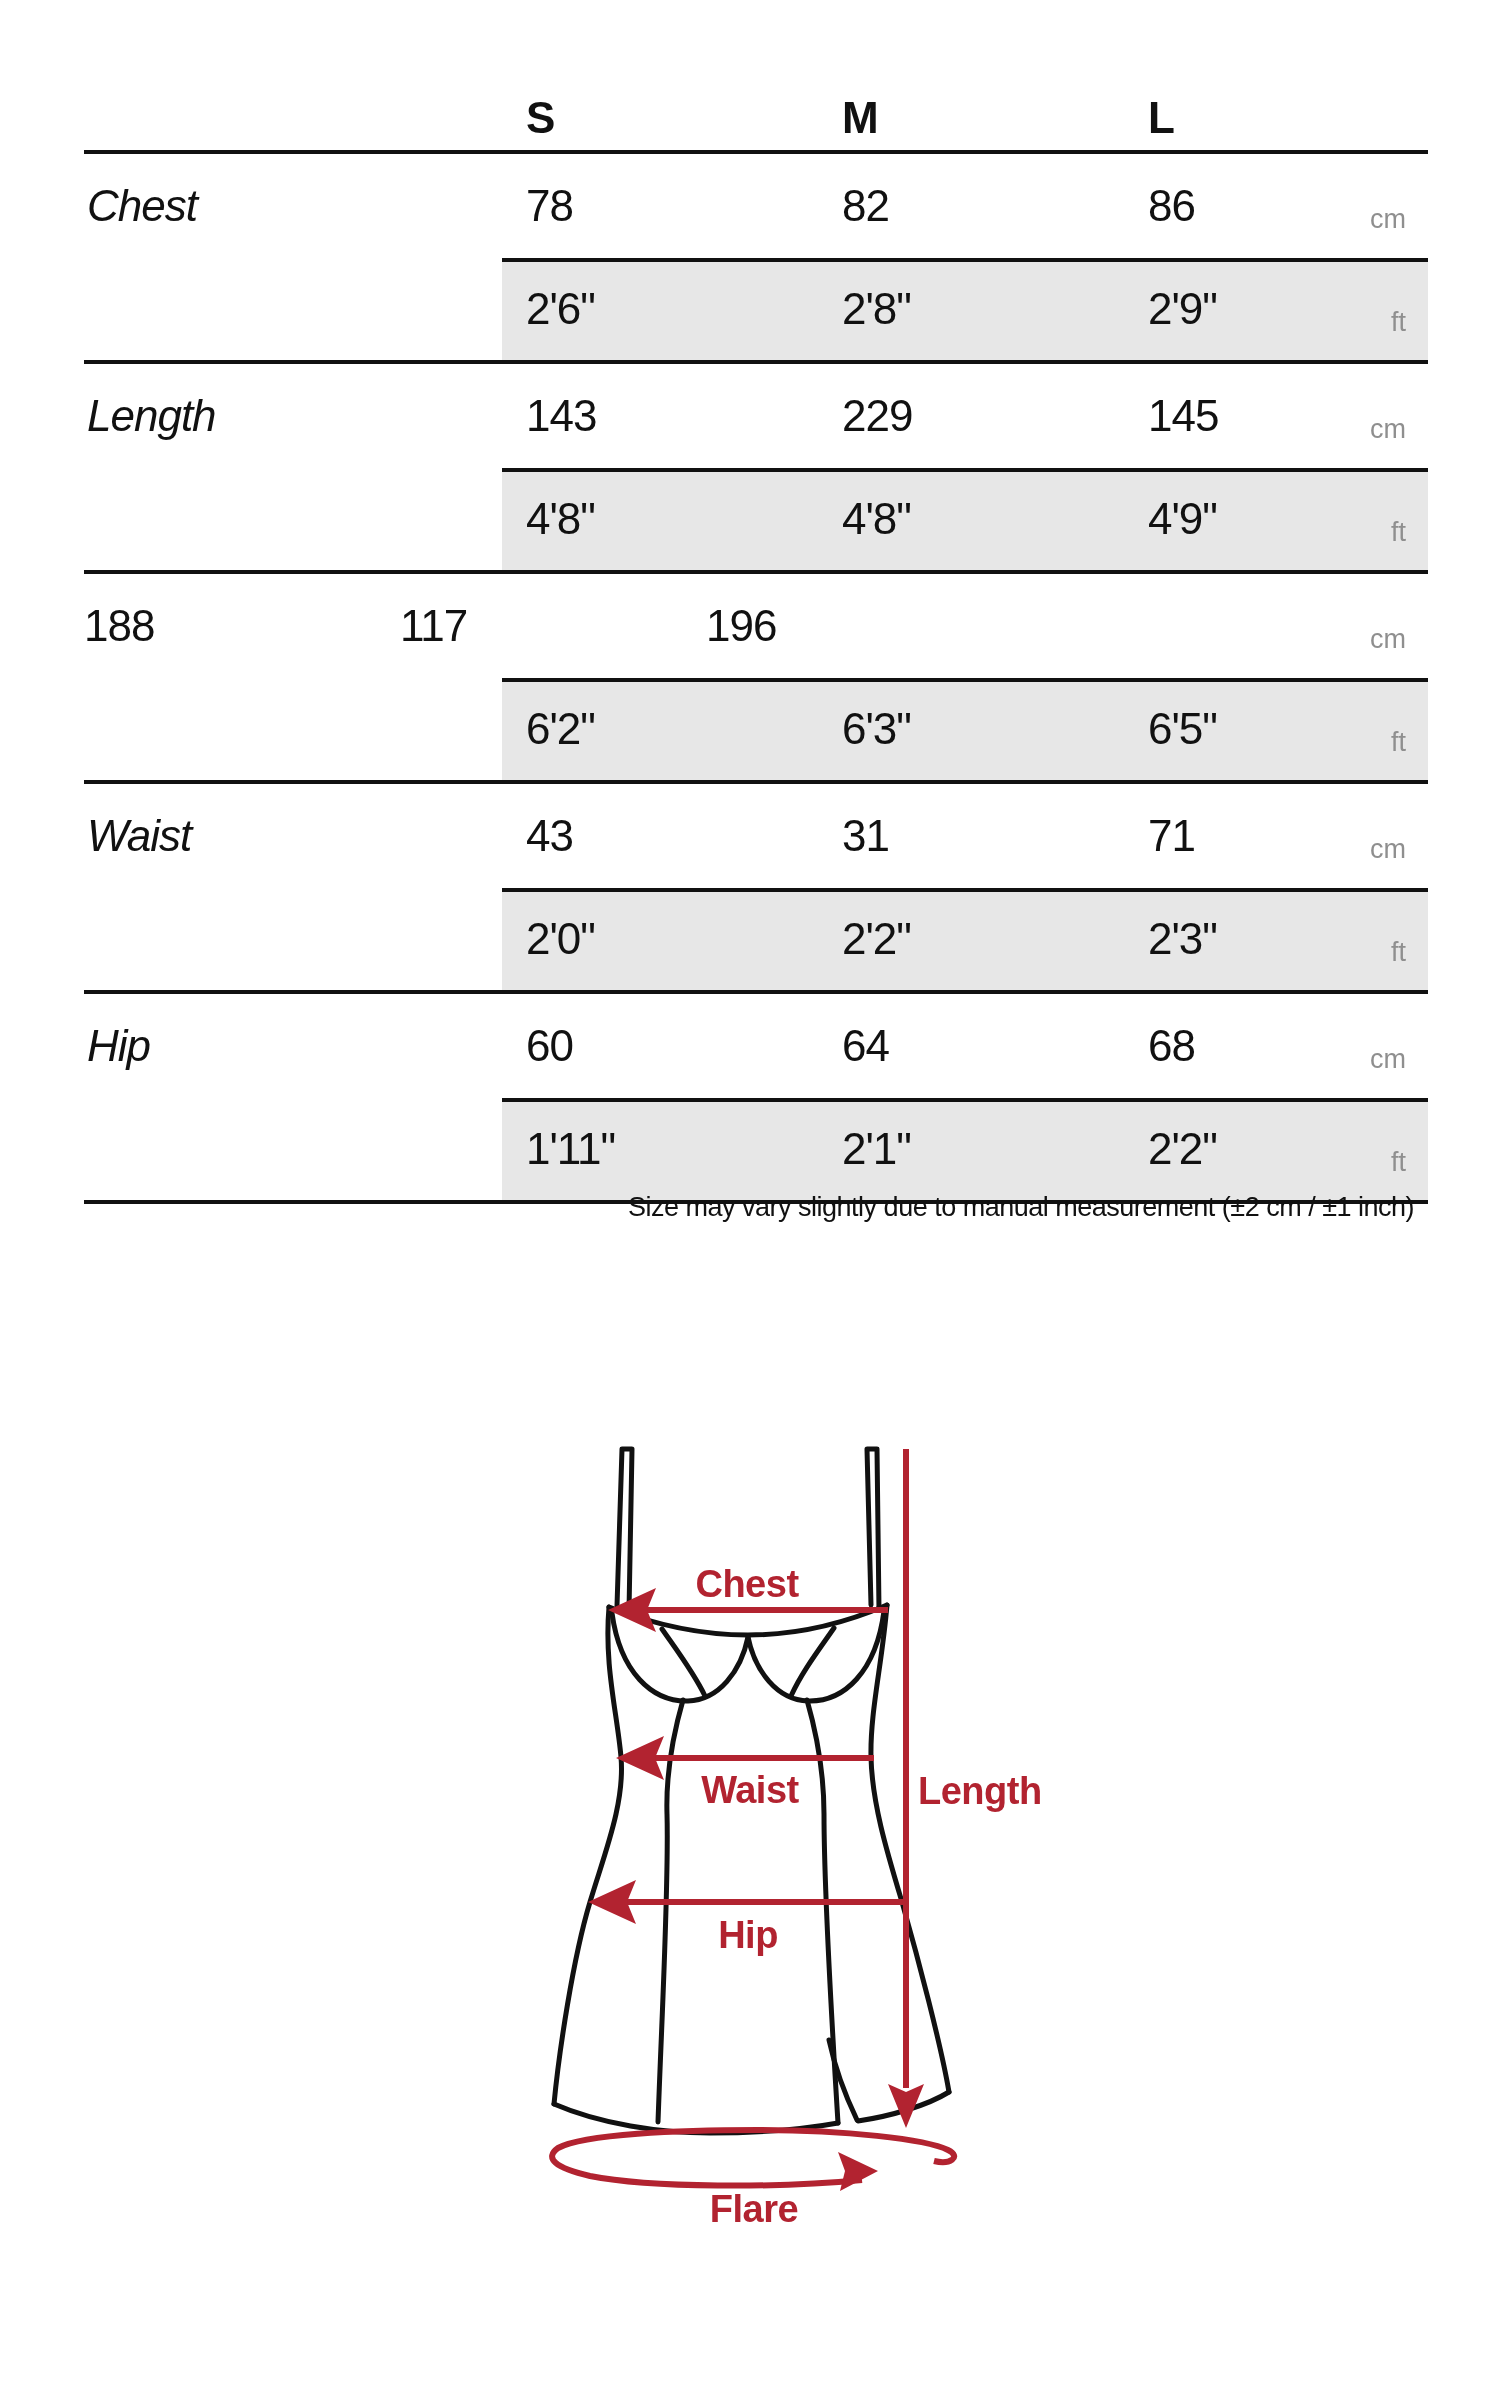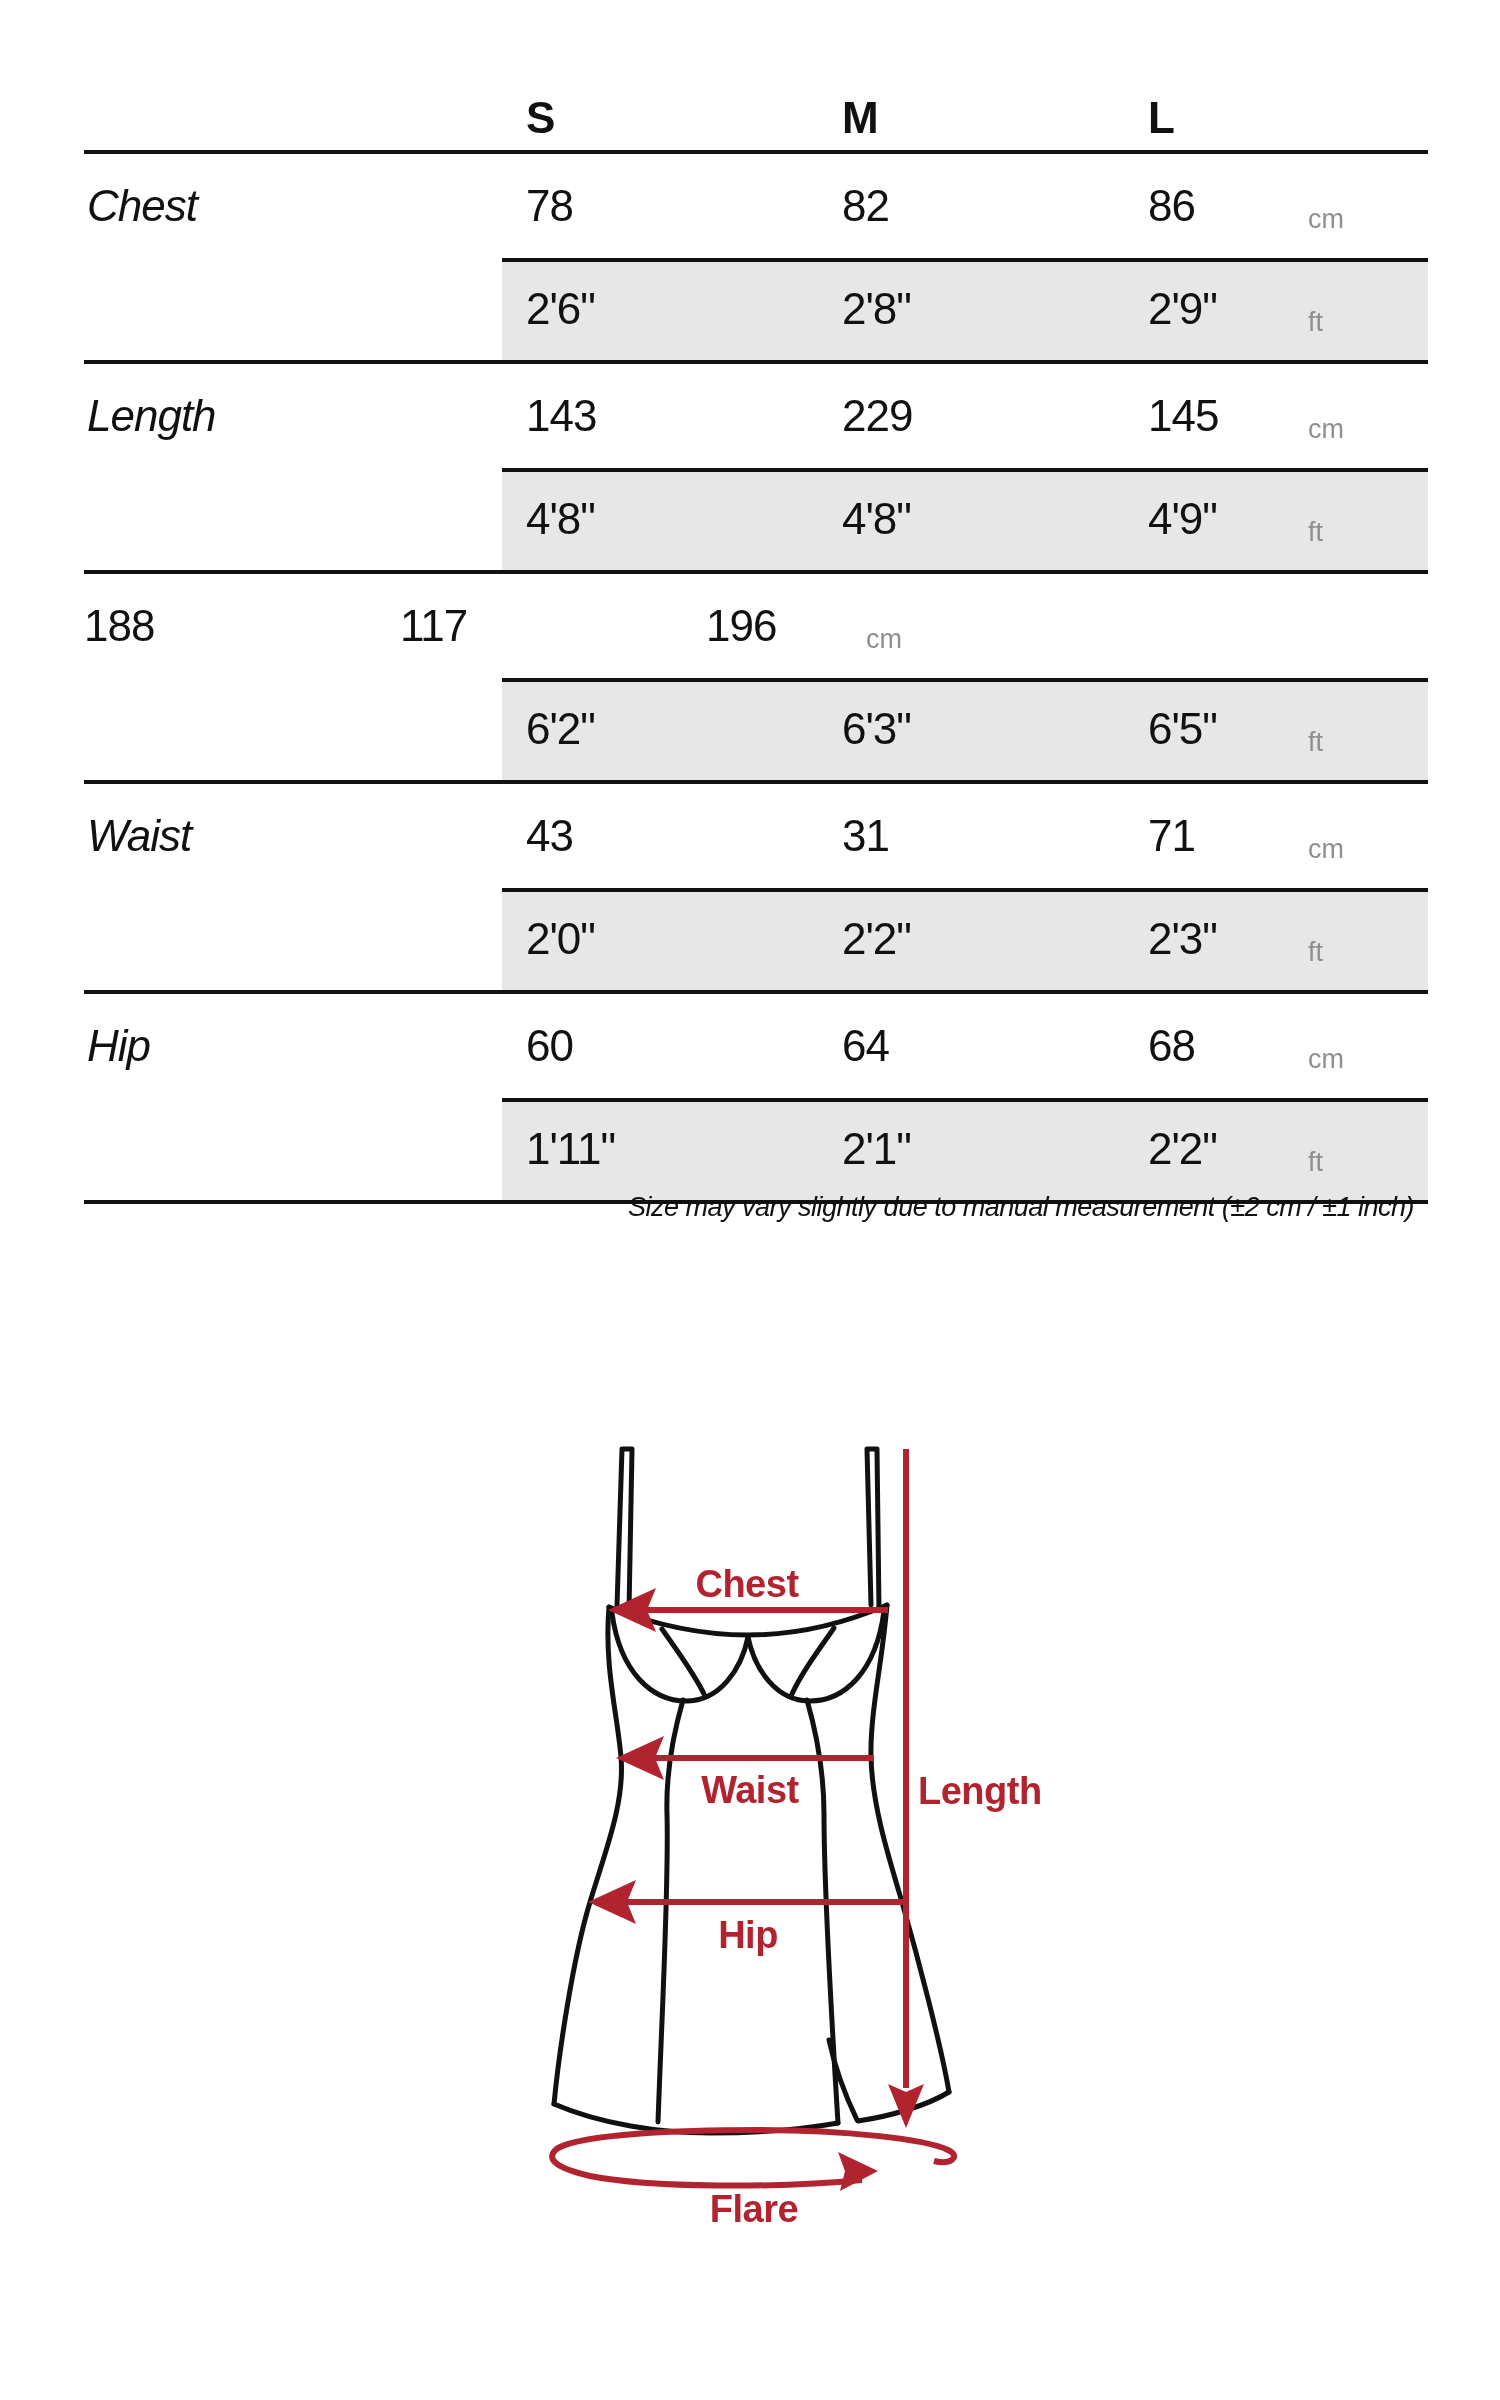--- a/index.html
+++ b/index.html
@@ -11,37 +11,37 @@
   #page{position:relative;width:1500px;height:2400px;background:#fff;overflow:hidden;}
 
   
   .size-table{position:absolute;left:84px;top:0;width:1344px;}
   .hdr-row{display:flex;height:150px;align-items:flex-end;box-sizing:border-box;padding-bottom:10px;}
   .hdr-cell{font-size:44px;font-weight:bold;letter-spacing:-1px;line-height:1;}
   .c-label{width:442px;box-sizing:border-box;padding-left:3px;}
   .c-s{width:316px;}
   .c-m{width:306px;}
   .c-l{width:160px;}
-  .c-unit{flex:1;box-sizing:border-box;padding-right:22px;margin-top:26px;}
+  .c-unit{flex:1;text-align:right;box-sizing:border-box;padding-right:22px;margin-top:26px;}
 
   .grp{position:relative;}
   .row-cm{display:flex;align-items:center;height:108px;box-sizing:border-box;border-top:4px solid #111;}
   .row-ft{display:flex;align-items:center;height:102px;box-sizing:border-box;position:relative;}
   .ft-band{position:absolute;left:418px;right:0;top:0;bottom:0;background:#e7e7e7;border-top:4px solid #111;box-sizing:border-box;}
   .row-ft > .cell{position:relative;z-index:1;}
   .grp:last-of-type{border-bottom:4px solid #111;}
 
   .cell{font-size:44px;letter-spacing:-1px;line-height:1;}
   .lbl{font-style:italic;}
   .unit{font-size:27px;color:#8f8f8f;letter-spacing:0;}
 
   
   .footnote{
     position:absolute;top:1192px;right:86px;
-    font-size:27px;font-style:italic;letter-spacing:-0.5px;color:#111;
+    font-size:27px;letter-spacing:-0.5px;color:#111;
     white-space:nowrap;
   }
 
   
   .diagram{position:absolute;left:450px;top:1380px;}
   .diagram text{
     font-family:"Liberation Sans","DejaVu Sans",sans-serif;
     font-weight:bold;font-size:38px;letter-spacing:-0.5px;
   }
 </style>

